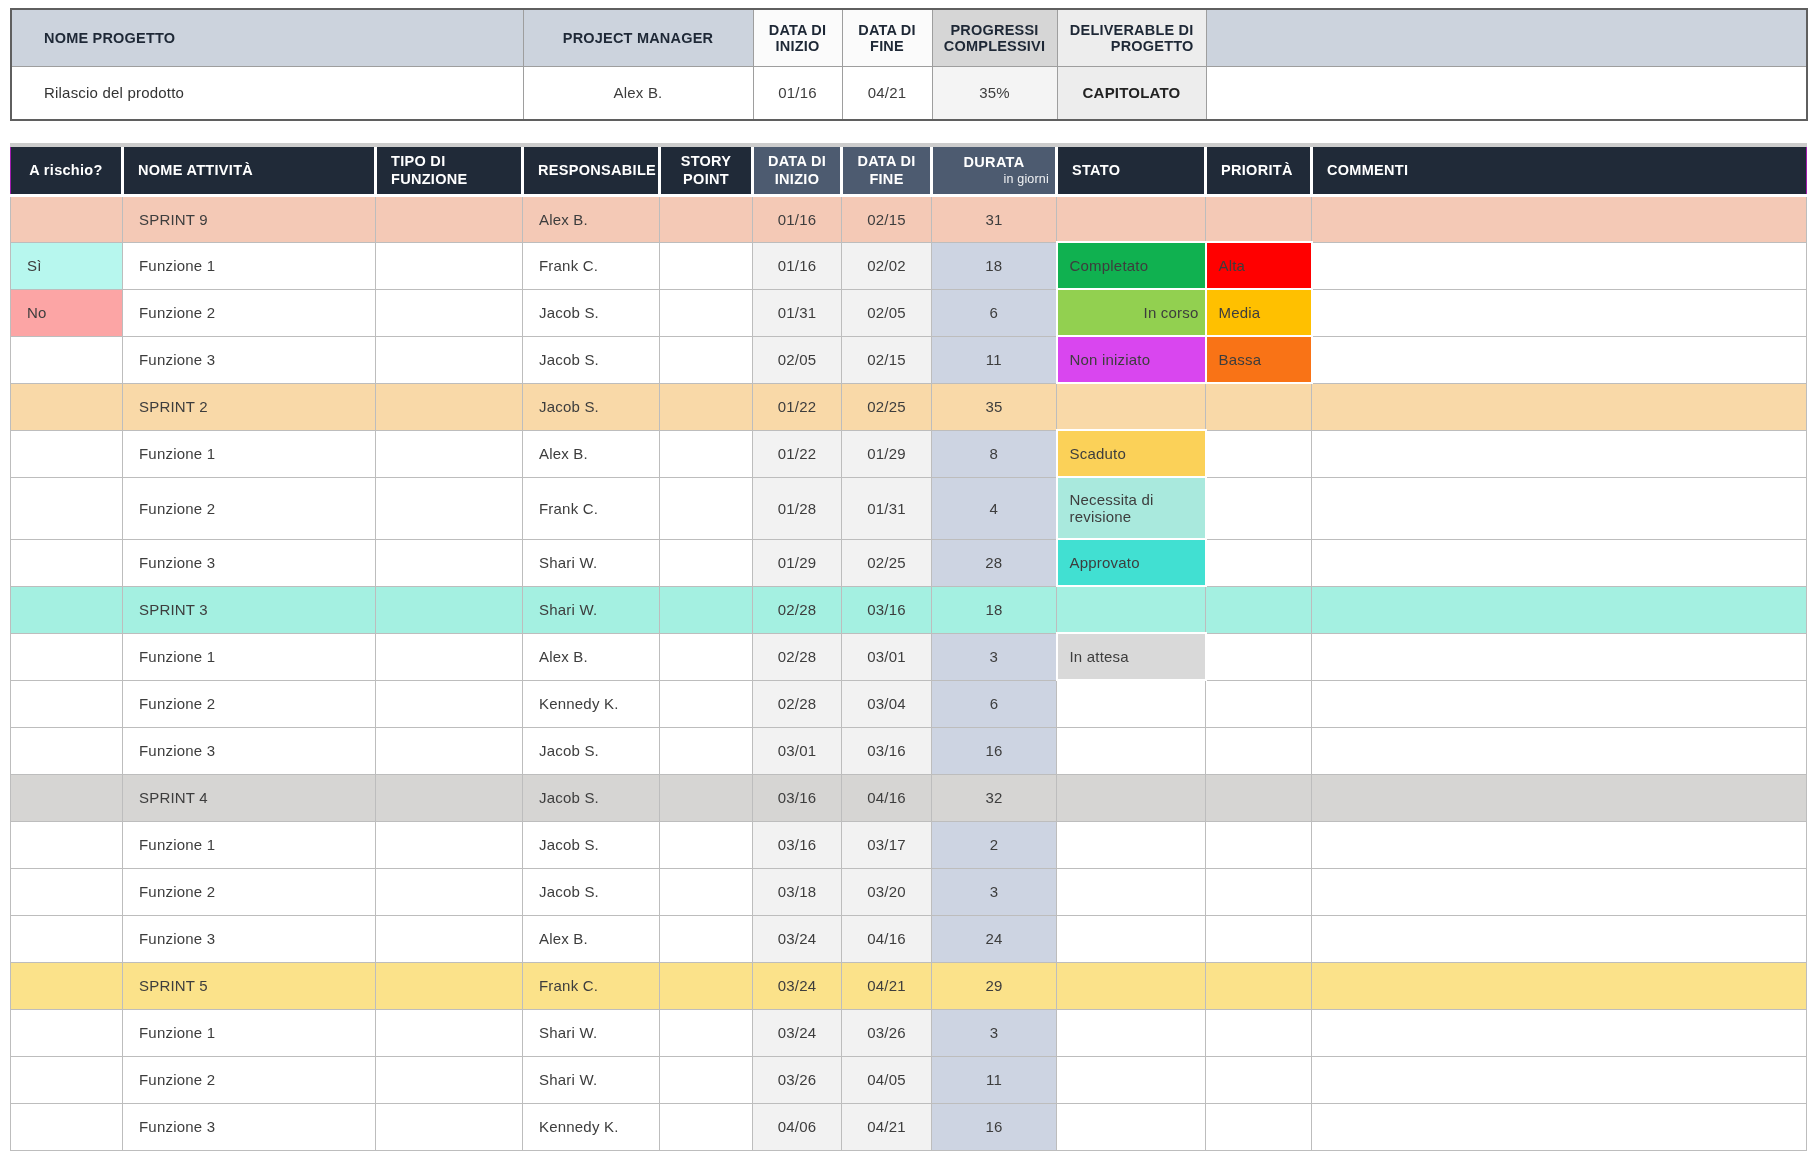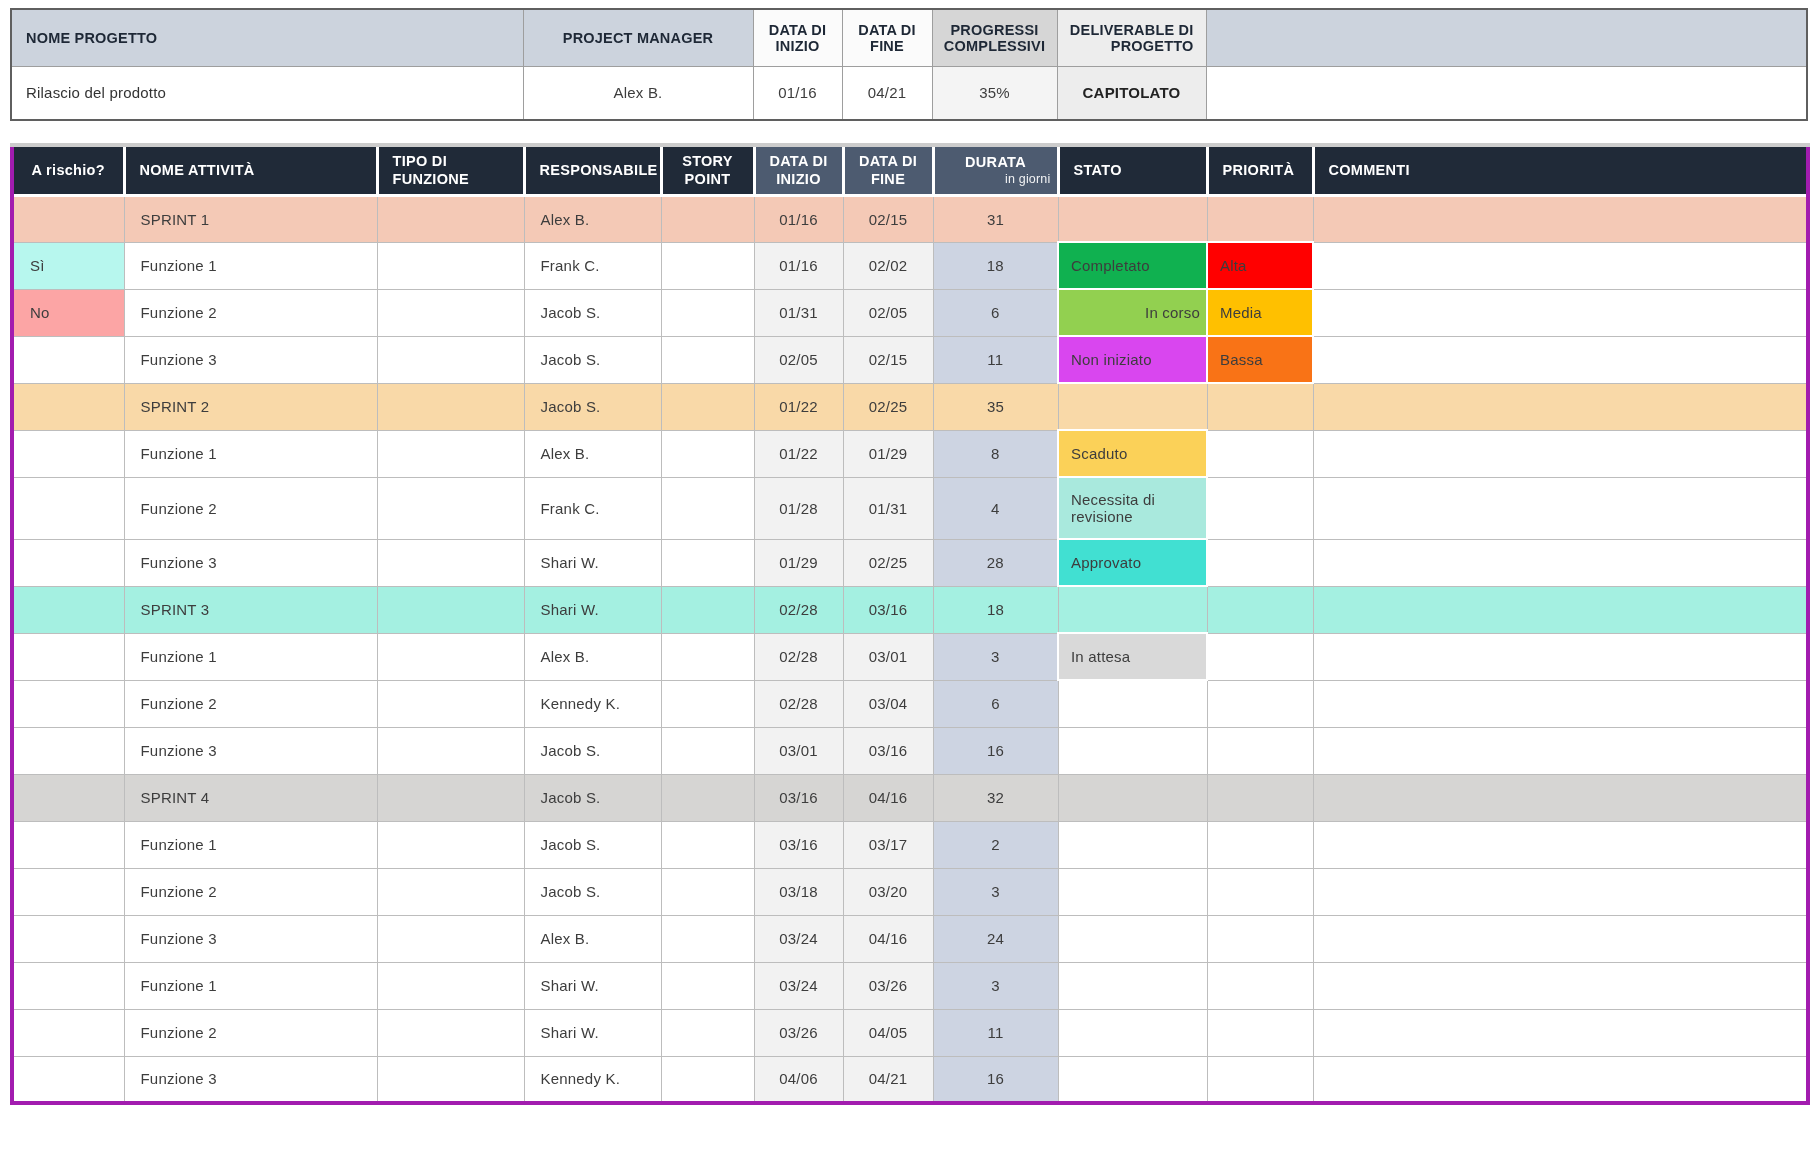--- a/index.html
+++ b/index.html
@@ -13,32 +13,32 @@
 
   
   table { border-collapse:collapse; table-layout:fixed; }
   .summary { width:1796px; border:2px solid #5f5f5f; }
   .summary td {
     border:1px solid #9e9e9e; overflow:hidden;
     font-size:15px; letter-spacing:.2px;
   }
   .summary .lblrow td { height:57px; font-weight:bold; font-size:14.5px; color:#1e2836; background:#ccd3dd; }
   .summary .valrow td { height:54px; background:#ffffff; }
-  .s-left   { text-align:left;  padding-left:14px; }
+  .s-left   { text-align:left;  padding-left:32px; }
   .s-center { text-align:center; }
   .s-right  { text-align:right; padding-right:12px; }
   .bg-white    { background:#fbfbfb !important; }
   .bg-gray     { background:#d6d6d6 !important; }
   .bg-lightgray{ background:#ededed !important; }
   .bg-faint    { background:#f4f4f4 !important; }
   .projname { font-size:18px; color:#333; }
   .capitolato { font-weight:bold; color:#222; }
 
   
-  .tasks { width:1796px; margin-top:22px; border:4px solid #a21caf; }
+  .tasks { width:1796px; margin-top:22px; border:1px solid #a21caf; }
   .tasks th {
     background:#202a38; color:#ffffff; font-weight:bold; font-size:14.5px;
     letter-spacing:.3px; height:50px; vertical-align:middle;
     border-top:4px solid #cccccc; border-right:3px solid #ffffff; border-bottom:3px solid #ffffff;
     padding:2px 6px; line-height:1.25;
   }
   .tasks th:last-child { border-right:none; }
   .tasks th.slate { background:#4d5b70; }
   .tasks th.h-left  { text-align:left; padding-left:14px; }
   .tasks th.h-center{ text-align:center; }
@@ -120,21 +120,21 @@
           <span class="dur-sub">in giorni</span>
         </th>
         <th class="h-left">STATO</th>
         <th class="h-left">PRIORITÀ</th>
         <th class="h-left">COMMENTI</th>
       </tr>
     </thead>
     <tbody id="task-body">
         <tr class="r-norm">
           <td class="c-left" style="background: rgb(244, 201, 182);"></td>
-          <td class="c-left" style="background: rgb(244, 201, 182);">SPRINT 1</td>
+          <td class="c-left" style="background: rgb(244, 201, 182);">SPRINT 9</td>
           <td class="c-left" style="background: rgb(244, 201, 182);"></td>
           <td class="c-left" style="background: rgb(244, 201, 182);">Alex B.</td>
           <td class="c-center" style="background: rgb(244, 201, 182);"></td>
           <td class="c-center" style="background: rgb(244, 201, 182);">01/16</td>
           <td class="c-center" style="background: rgb(244, 201, 182);">02/15</td>
           <td class="c-center" style="background: rgb(244, 201, 182);">31</td>
           <td class="c-chip" style="background: rgb(244, 201, 182);"></td>
           <td class="c-chip" style="background: rgb(244, 201, 182);"></td>
           <td class="c-left" style="background: rgb(244, 201, 182);"></td>
         </tr>
@@ -327,20 +327,33 @@
           <td class="c-left">Alex B.</td>
           <td class="c-center"></td>
           <td class="c-center" style="background: rgb(242, 242, 242);">03/24</td>
           <td class="c-center" style="background: rgb(242, 242, 242);">04/16</td>
           <td class="c-center" style="background: rgb(205, 212, 226);">24</td>
           <td class="c-chip"></td>
           <td class="c-chip"></td>
           <td class="c-left"></td>
         </tr>
         <tr class="r-norm">
+          <td class="c-left" style="background: rgb(251, 226, 138);"></td>
+          <td class="c-left" style="background: rgb(251, 226, 138);">SPRINT 5</td>
+          <td class="c-left" style="background: rgb(251, 226, 138);"></td>
+          <td class="c-left" style="background: rgb(251, 226, 138);">Frank C.</td>
+          <td class="c-center" style="background: rgb(251, 226, 138);"></td>
+          <td class="c-center" style="background: rgb(251, 226, 138);">03/24</td>
+          <td class="c-center" style="background: rgb(251, 226, 138);">04/21</td>
+          <td class="c-center" style="background: rgb(251, 226, 138);">29</td>
+          <td class="c-chip" style="background: rgb(251, 226, 138);"></td>
+          <td class="c-chip" style="background: rgb(251, 226, 138);"></td>
+          <td class="c-left" style="background: rgb(251, 226, 138);"></td>
+        </tr>
+        <tr class="r-norm">
           <td class="c-left"></td>
           <td class="c-left">Funzione 1</td>
           <td class="c-left"></td>
           <td class="c-left">Shari W.</td>
           <td class="c-center"></td>
           <td class="c-center" style="background: rgb(242, 242, 242);">03/24</td>
           <td class="c-center" style="background: rgb(242, 242, 242);">03/26</td>
           <td class="c-center" style="background: rgb(205, 212, 226);">3</td>
           <td class="c-chip"></td>
           <td class="c-chip"></td>

